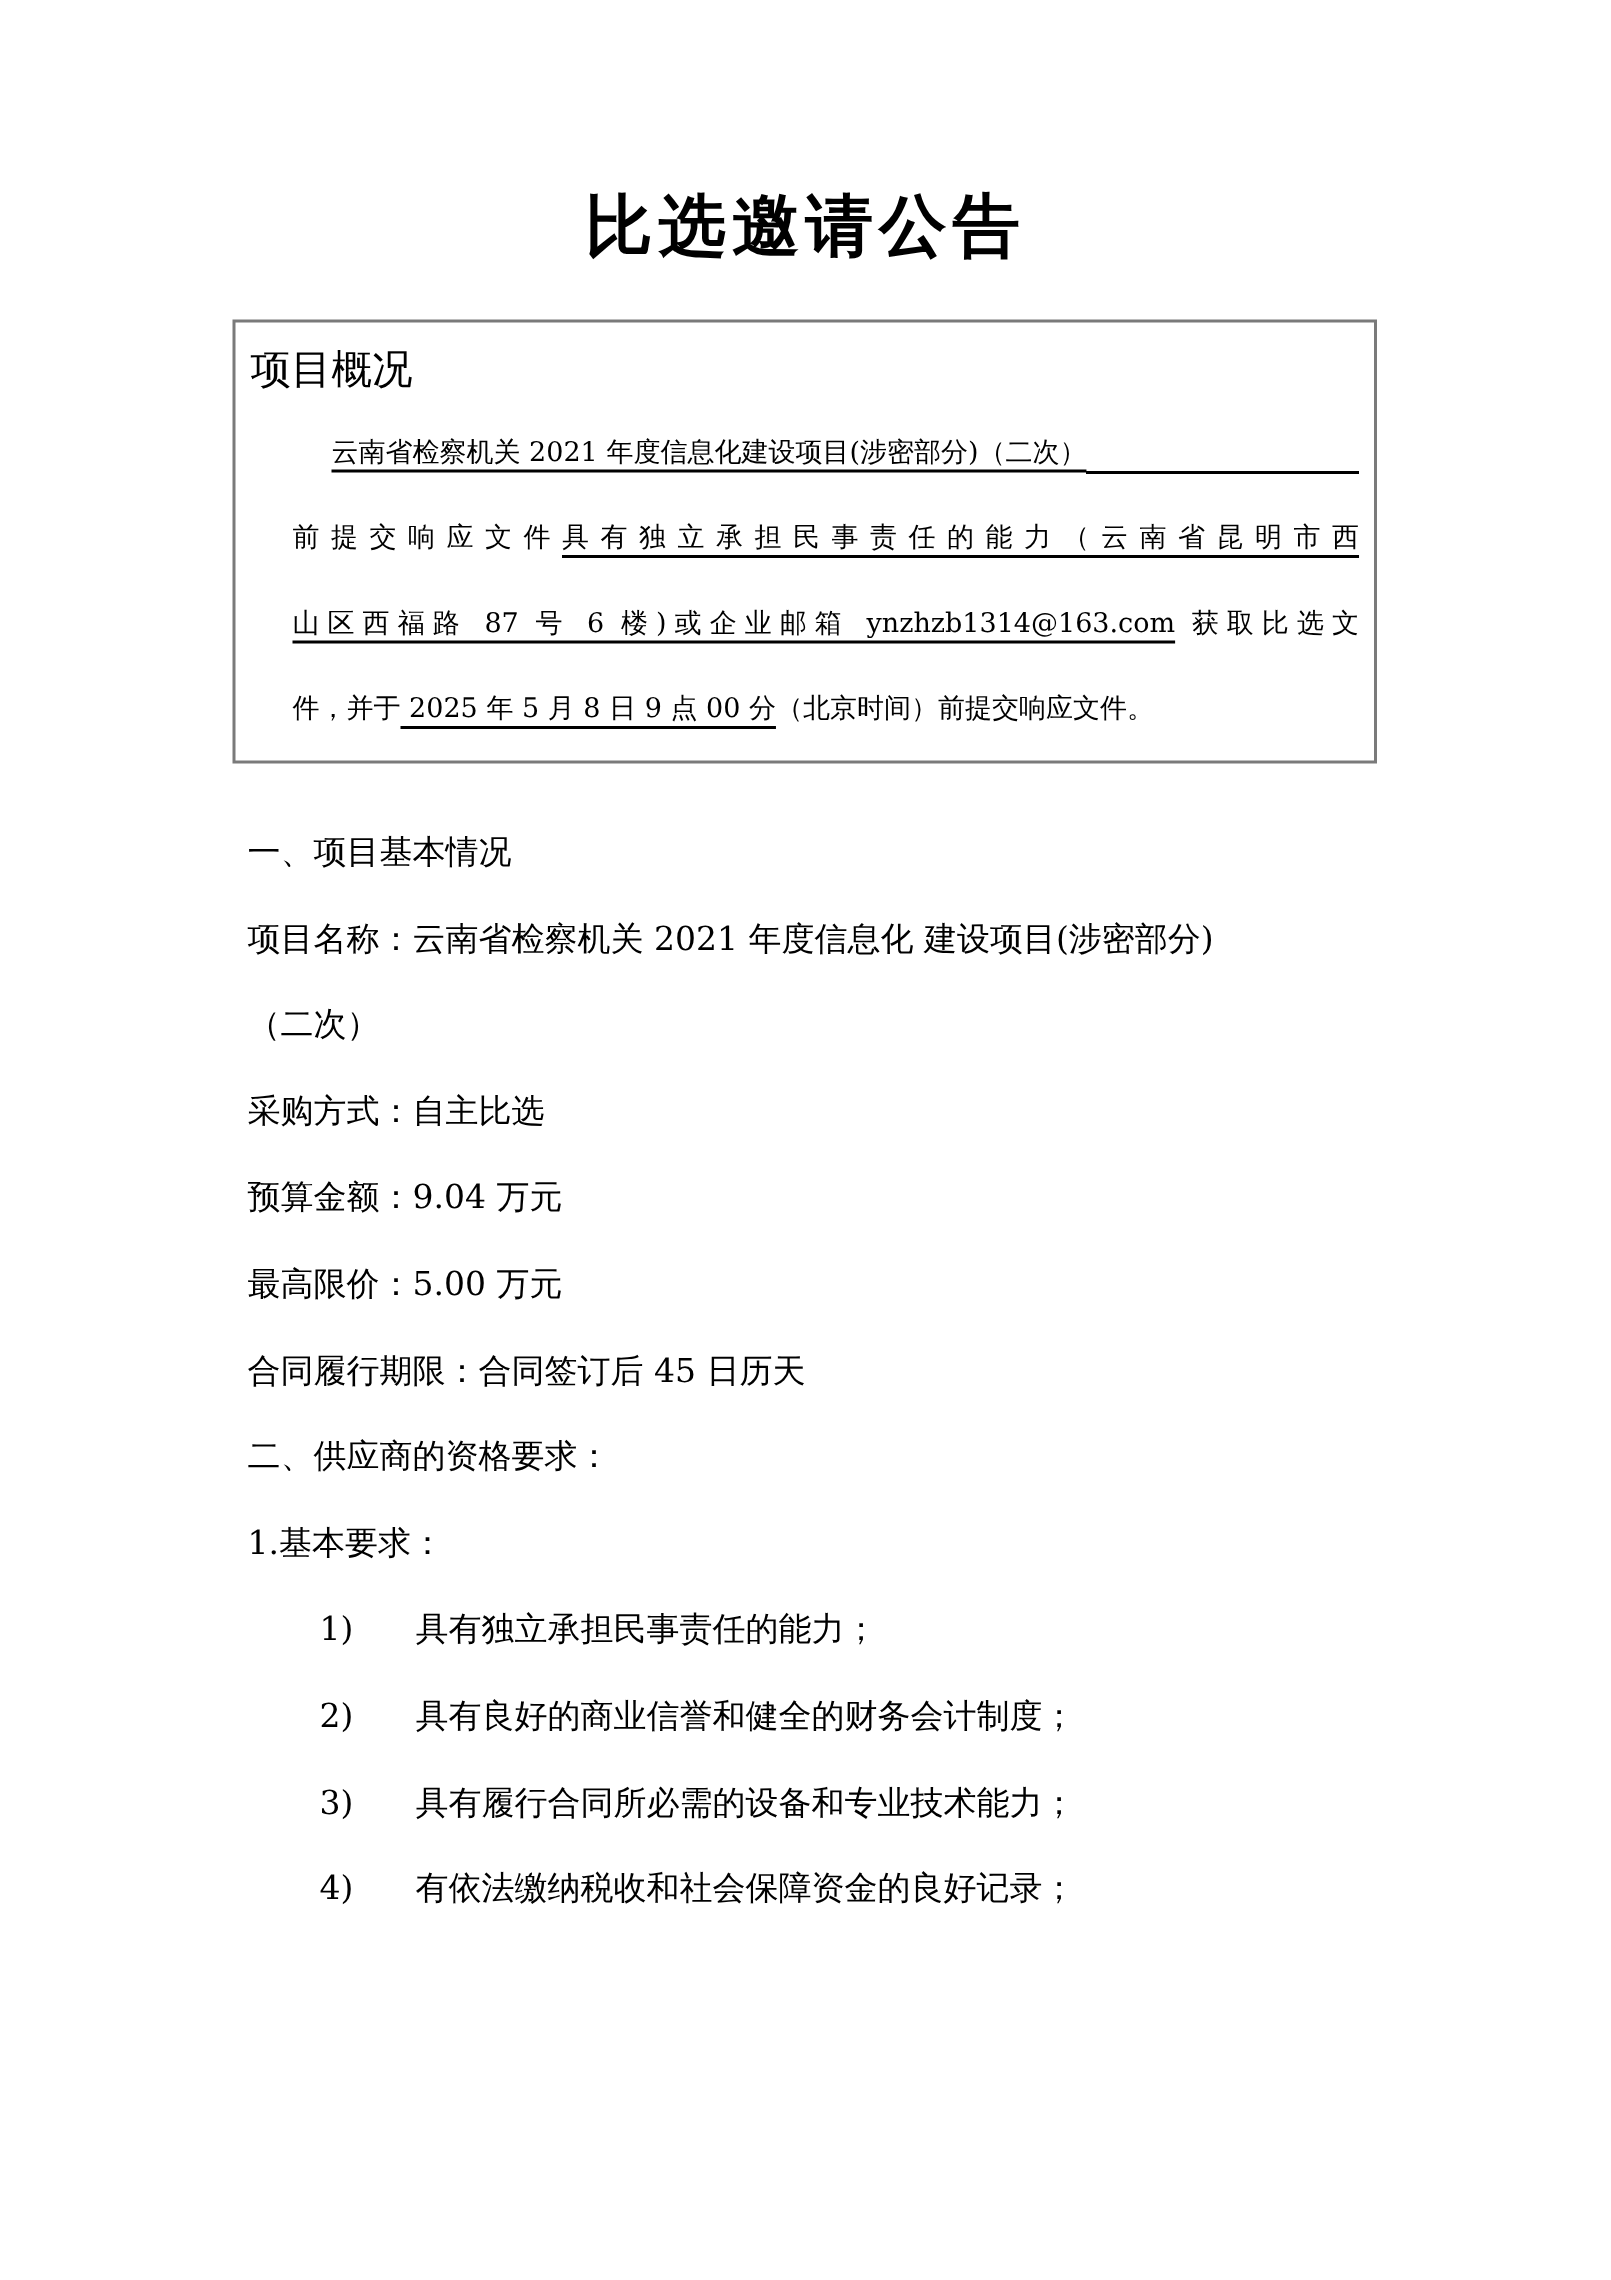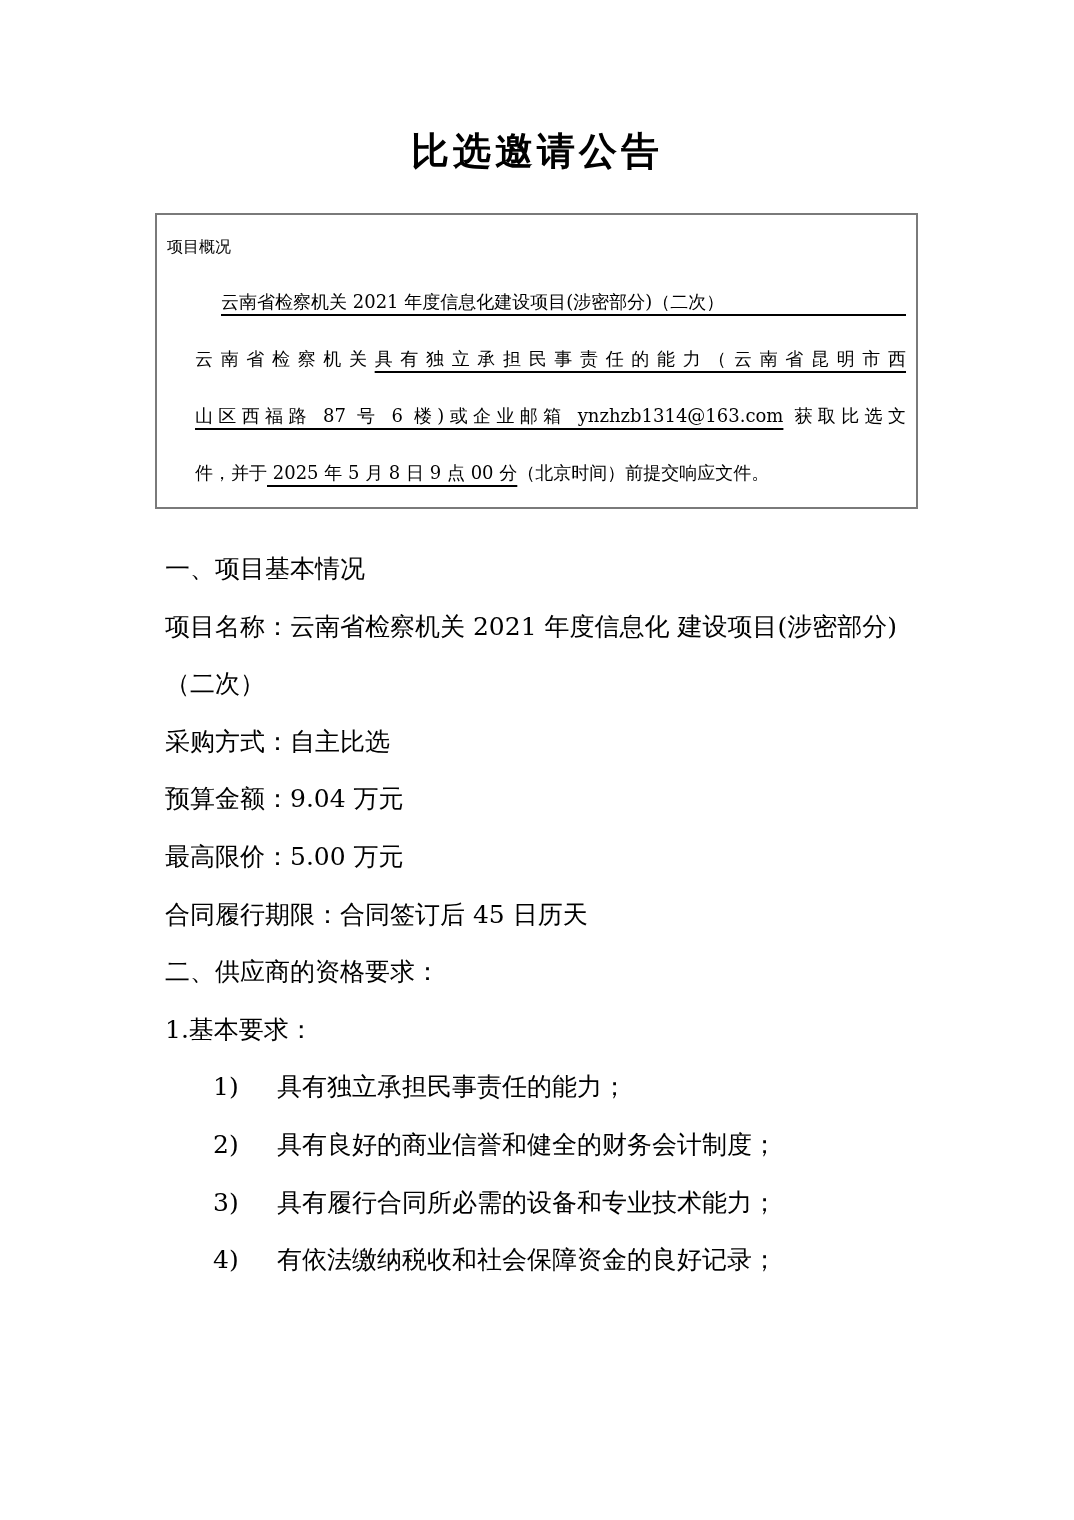--- a/index.html
+++ b/index.html
@@ -13,39 +13,39 @@
     overflow: hidden;
   }
   .page { position: absolute; inset: 0; }
 
   .title {
     position: absolute;
     top: 128px;
     left: 0;
     width: 100%;
     text-align: center;
-    font-size: 38px;
+    font-size: 45px;
     line-height: 46px;
     font-weight: bold;
     letter-spacing: 4px;
     margin: 0;
   }
 
   .box {
     position: absolute;
     left: 155px;
     top: 213px;
     width: 763px;
     box-sizing: border-box;
     border: 2px solid #7a7a7a;
     padding: 6px 10px 6px 10px;
     background: #ffffff;
   }
   .box-heading {
-    font-size: 16px;
+    font-size: 27px;
     line-height: 52px;
     white-space: pre;
   }
   .box-line {
     font-size: 18px;
     line-height: 57px;
     white-space: normal;
     margin-left: 28px;
   }
   .box-line span { white-space: pre-wrap; }
@@ -68,41 +68,41 @@
     min-width: 12px;
   }
 
   .body-lines {
     position: absolute;
     top: 540px;
     left: 165px;
     width: 760px;
   }
   .bline {
-    font-size: 25px;
+    font-size: 22px;
     line-height: 57.6px;
     white-space: pre;
   }
   .item { padding-left: 48px; }
   .item .num { display: inline-block; width: 64px; }
 </style>
 </head>
 <body>
 
 <div class="page">
 
   <h1 class="title">比选邀请公告</h1>
 
   <div class="box">
     <div class="box-heading">项目概况</div>
     <div class="box-line line1">
         <span class="u">云南省检察机关 2021 年度信息化建设项目(涉密部分)（二次）</span>
         <span class="ufill"></span>
       </div>
-    <div class="box-line just"><span>云南省检察机关</span><span class="u">具有独立承担民事责任的能力（云南省昆明市西</span></div>
+    <div class="box-line just"><span>前提交响应文件</span><span class="u">具有独立承担民事责任的能力（云南省昆明市西</span></div>
     <div class="box-line just"><span class="u">山区西福路 87 号 6 楼)或企业邮箱 ynzhzb1314@163.com</span><span> 获取比选文</span></div>
     <div class="box-line"><span>件，并于</span><span class="u"> 2025 年 5 月 8 日 9 点 00 分</span><span>（北京时间）前提交响应文件。</span></div>
   </div>
 
   <div class="body-lines">
     <div class="bline">一、项目基本情况</div>
     <div class="bline">项目名称：云南省检察机关 2021 年度信息化 建设项目(涉密部分)</div>
     <div class="bline">（二次）</div>
     <div class="bline">采购方式：自主比选</div>
     <div class="bline">预算金额：9.04 万元</div>

